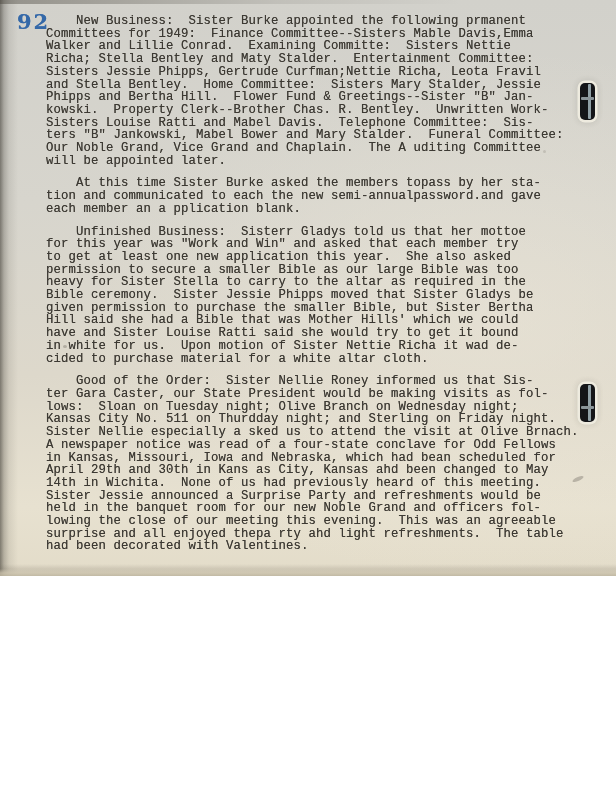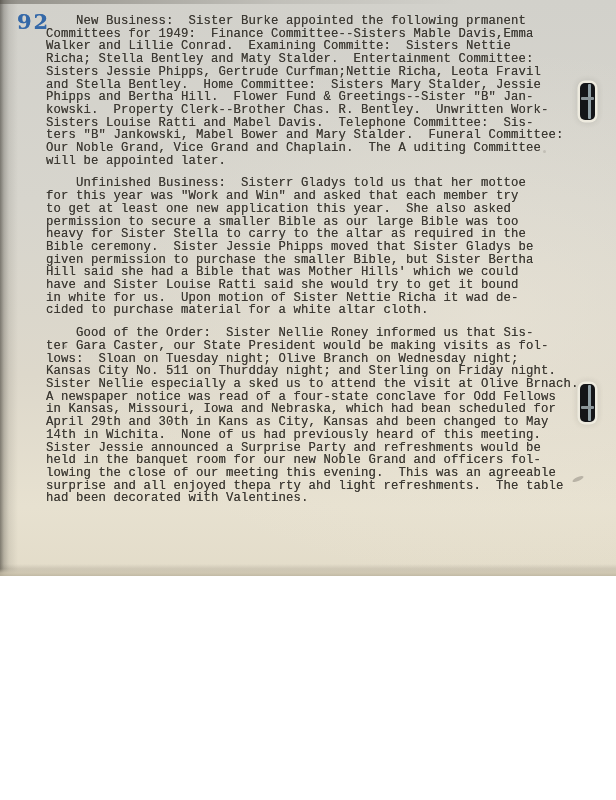--- a/index.html
+++ b/index.html
@@ -121,20 +121,23 @@
 Walker and Lillie Conrad.  Examining Committe:  Sisters Nettie
 Richa; Stella Bentley and Maty Stalder.  Entertainment Committee:
 Sisters Jessie Phipps, Gertrude Curfman;Nettie Richa, Leota Fravil
 and Stella Bentley.  Home Committee:  Sisters Mary Stalder, Jessie
 Phipps and Bertha Hill.  Flower Fund &amp; Greetings--Sister "B" Jan-
 kowski.  Property Clerk--Brother Chas. R. Bentley.  Unwritten Work-
 Sisters Louise Ratti and Mabel Davis.  Telephone Committee:  Sis-
 ters "B" Jankowski, Mabel Bower and Mary Stalder.  Funeral Committee:
 Our Noble Grand, Vice Grand and Chaplain.  The A uditing Committee
 will be appointed later.</p>
+    <p class="para">    At this time Sister Burke asked the members topass by her sta-
+tion and communicated to each the new semi-annualpassword.and gave
+each member an a pplication blank.</p>
     <p class="para">    Unfinished Business:  Sisterr Gladys told us that her mottoe
 for this year was "Work and Win" and asked that each member try
 to get at least one new application this year.  She also asked
 permission to secure a smaller Bible as our large Bible was too
 heavy for Sister Stella to carry to the altar as required in the
 Bible ceremony.  Sister Jessie Phipps moved that Sister Gladys be
 given permission to purchase the smaller Bible, but Sister Bertha
 Hill said she had a Bible that was Mother Hills' which we could
 have and Sister Louise Ratti said she would try to get it bound
 in white for us.  Upon motion of Sister Nettie Richa it wad de-

